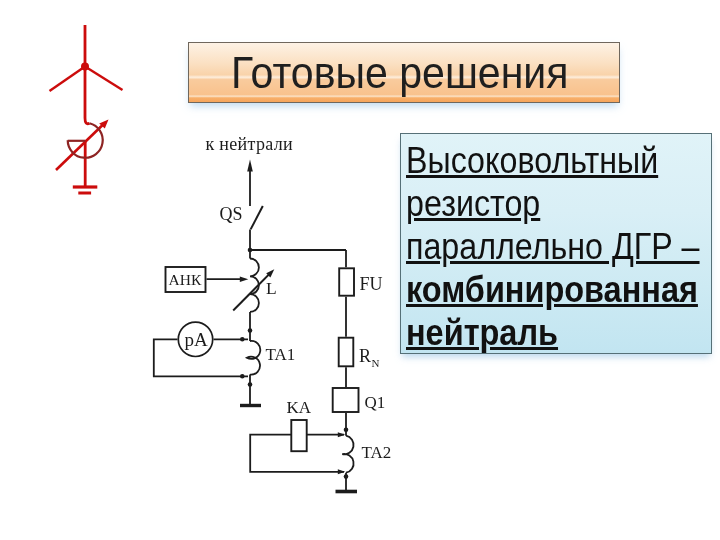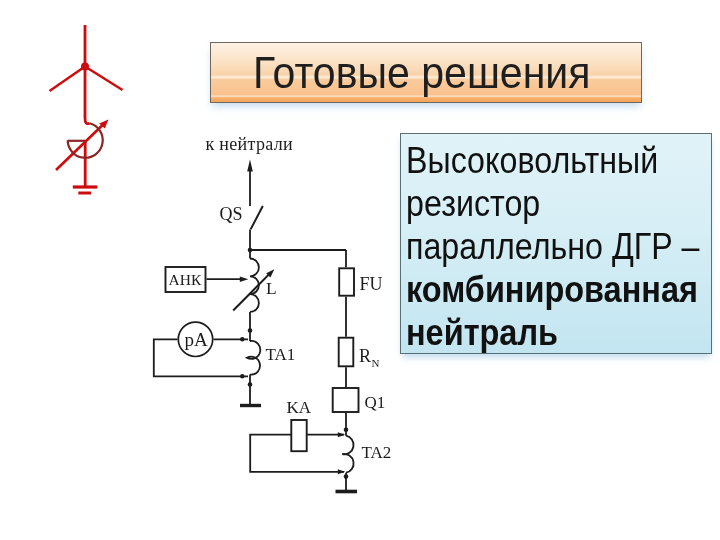--- a/index.html
+++ b/index.html
@@ -2,27 +2,27 @@
 <html><head>
 <meta charset="utf-8">
 <style>
   html,body{margin:0;padding:0;}
   body{width:720px;height:540px;background:#ffffff;position:relative;overflow:hidden;
        font-family:"Liberation Sans",sans-serif;}
   #hdr{position:absolute;left:188px;top:41.5px;width:430px;height:59.5px;
        border:1px solid #6f675d;
        background:linear-gradient(180deg,#fdf2e5 0%,#fbe0c2 35%,#f9d3aa 54%,#fdeedd 58%,#f9cb9d 62%,#f9c28d 88%,#fbe7cf 90%,#f8af6a 93%,#f6a55b 100%);
        box-shadow:0 5px 8px -2px rgba(168,205,235,0.75);
-       text-align:center;margin-left:22px;}
+       text-align:center;}
   #hdr .t{font-size:44px;color:#1f1f1f;line-height:59px;display:inline-block;transform-origin:50% 50%;transform:translateX(-4px) scaleX(0.933);}
   #blu{position:absolute;left:399.5px;top:132.5px;width:312px;height:221px;box-sizing:border-box;
        border:1.5px solid #567077;
        background:linear-gradient(180deg,#e0f3f8 0%,#d9eff6 35%,#cdeaf3 70%,#c2e5f1 100%);
        box-shadow:0 5px 7px -2px rgba(160,200,230,0.7);
-       padding:5px 0 0 5px;color:#111;}
+       padding:5px 0 0 5px;color:#111;text-decoration:underline;}
   #blu div{font-size:36px;line-height:43px;white-space:nowrap;transform-origin:0 50%;transform:scaleX(0.895);}
   #blu div.b{transform:scaleX(0.902);}
   #blu .b{font-weight:bold;}
 </style>
 </head>
 <body>
 <div id="hdr"><div class="t">Готовые решения</div></div>
 <div id="blu">
   <div>Высоковольтный</div>
   <div>резистор</div>

